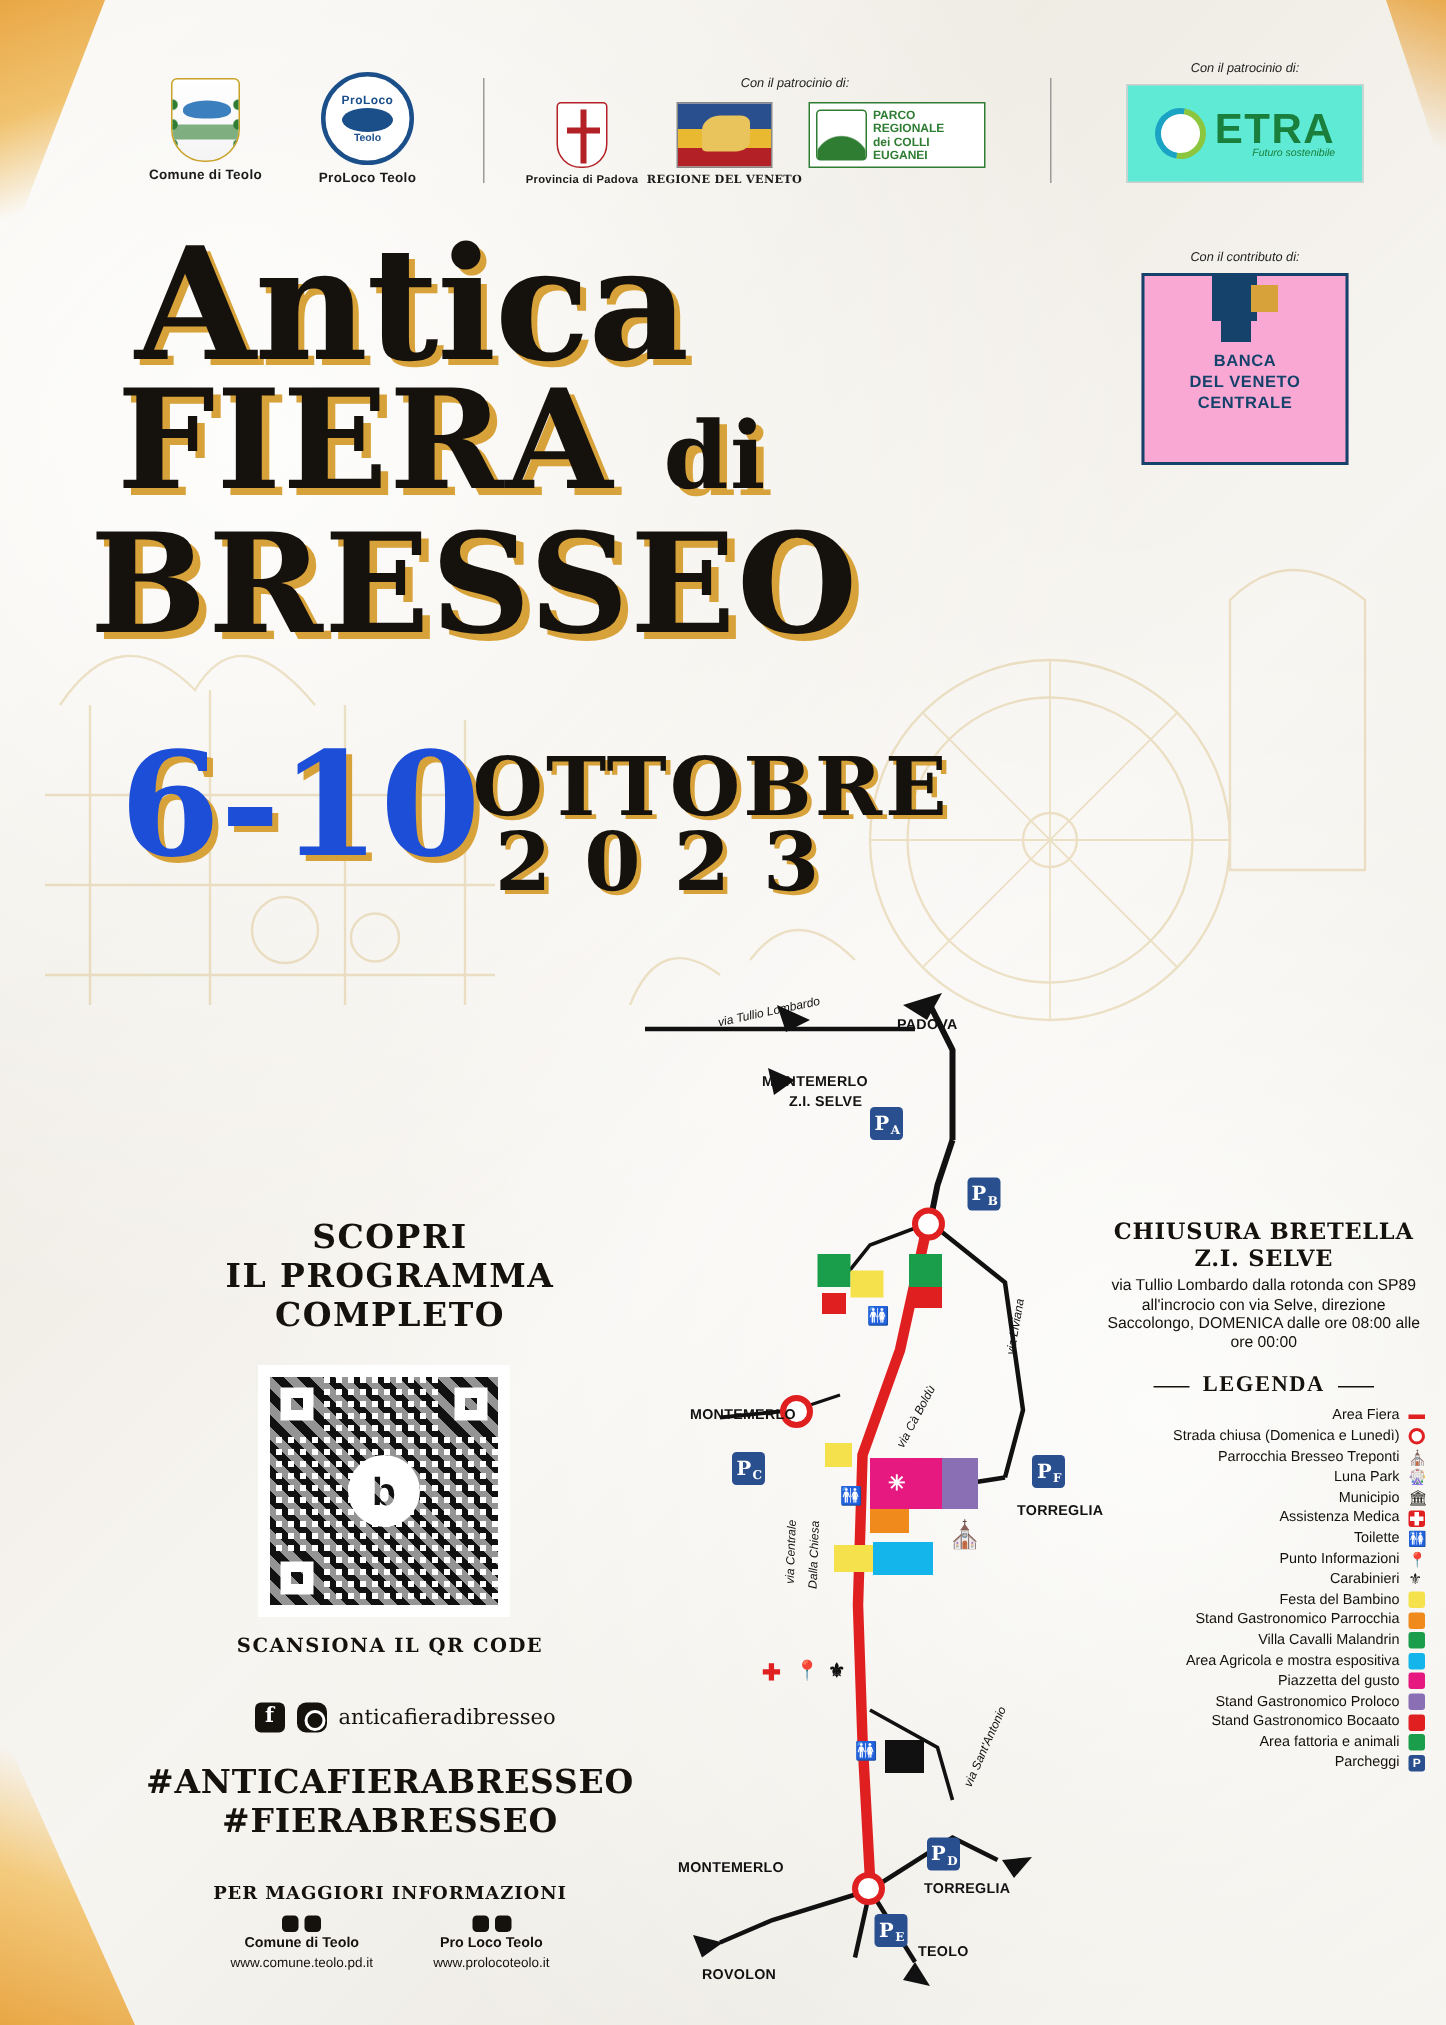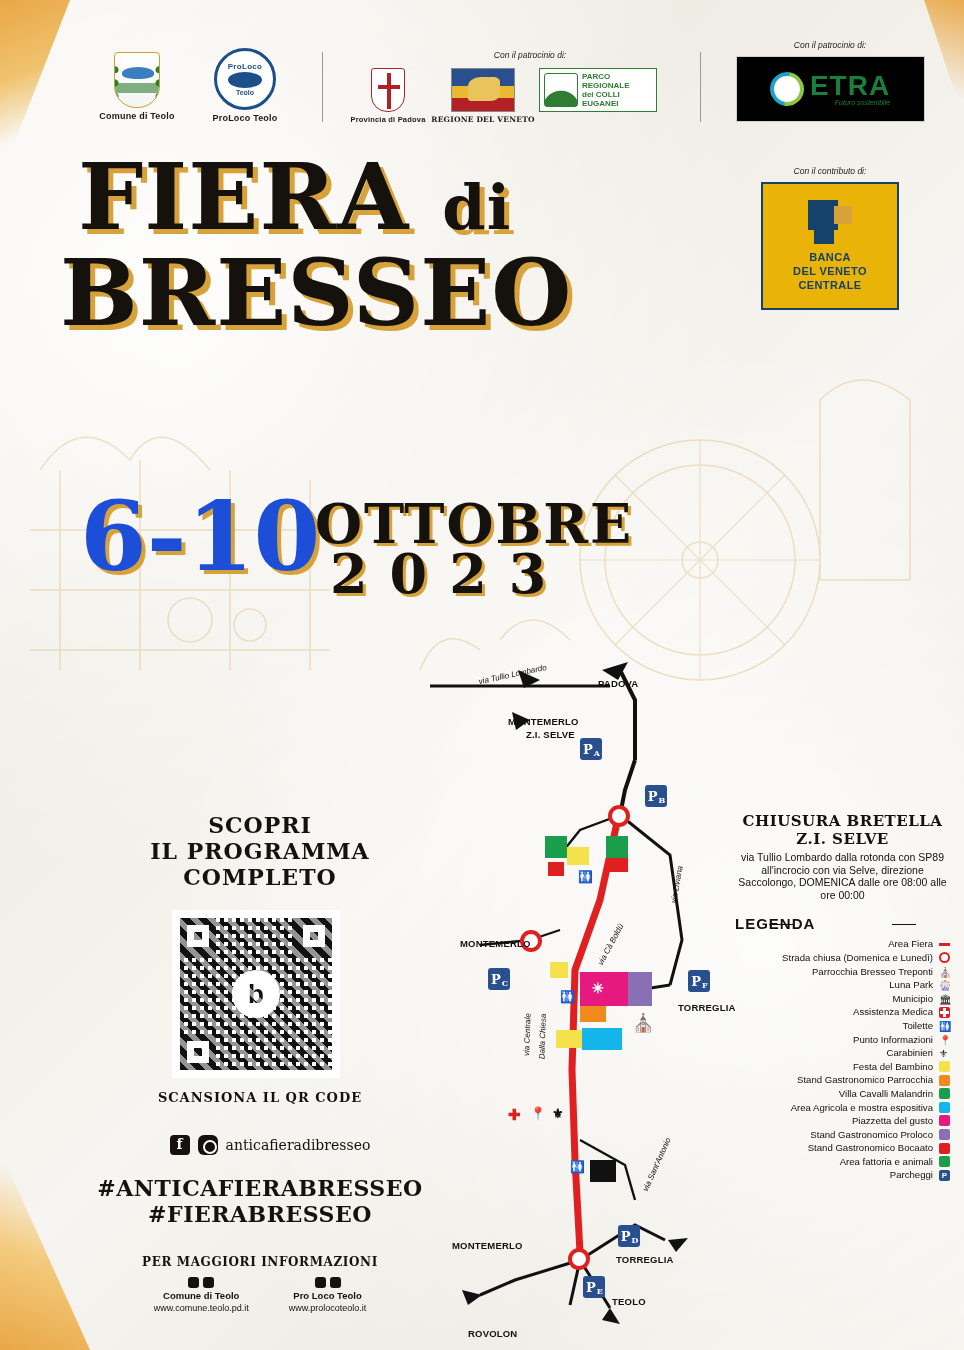--- a/index.html
+++ b/index.html
@@ -98,35 +98,35 @@
     width:118px;height:44px;margin:0 auto;border:1px solid #2e7d32;background:#fff;
     display:flex;align-items:center;gap:4px;padding:2px 4px;
   }
   .parco .hill {
     width:34px;height:34px;border:1px solid #2e7d32;border-radius:3px;
     background: radial-gradient(circle at 50% 110%, #2e7d32 0 18px, #fff 19px);
   }
   .parco .ptxt { font-size:8px;line-height:9px;color:#2e7d32;font-weight:bold;text-align:left;}
 
   .etra-box {
-    width:189px;height:66px;border:1px solid #cfcfcf;background:#000000;margin:0 auto;
+    width:158px;height:66px;border:1px solid #cfcfcf;background:#5eead4;margin:0 auto;
     display:flex;align-items:center;justify-content:center;gap:6px;
   }
   .etra-c {
     width:34px;height:34px;border-radius:50%;
     background:#fff;border:4px solid #1aa3c4;
     border-right-color:#8cc63e; border-bottom-color:#8cc63e;
     transform:rotate(-35deg);
   }
   .etra-word { font-size:28px;font-weight:bold;color:#1a7f3c;letter-spacing:1px;line-height:26px;}
   .etra-sub { font-size:7px;color:#1a7f3c;font-style:italic;text-align:right;}
 
   .banca-box {
-    width:138px;height:128px;border:2px solid #15426b;background:#eab308;margin:0 auto;
-    display:flex;flex-direction:column;align-items:center;justify-content:center;gap:6px;
+    width:138px;height:128px;border:2px solid #15426b;background:#f9a8d4;margin:0 auto;
+    display:flex;flex-direction:column;align-items:center;gap:6px;
   }
   .banca-mark { width:44px;height:44px;position:relative;}
   .banca-mark .sq1{position:absolute;left:0;top:0;width:30px;height:30px;background:#15426b;}
   .banca-mark .sq2{position:absolute;right:0;top:6px;width:18px;height:18px;background:#d8a23a;}
   .banca-mark .sq3{position:absolute;left:6px;bottom:0;width:20px;height:14px;background:#15426b;}
   .banca-txt { font-size:11px;font-weight:bold;color:#15426b;text-align:center;line-height:14px;letter-spacing:.4px;}
 
   
   .title-wrap { position:absolute; left:60px; top:155px; width:650px; }
   .t-antica {
@@ -228,21 +228,21 @@
   .map { position:absolute; left:420px; top:640px; width:320px; height:700px; }
 
   
   .rightcol { position:absolute; left:735px; top:800px; width:215px; color:#15110c; }
   .rc-head {
     font-family:"DejaVu Serif",serif;font-weight:bold;font-size:15px;text-align:center;letter-spacing:.5px;line-height:18px;
   }
   .rc-body { font-size:10.5px;line-height:12.6px;text-align:center;margin-top:3px;}
   .rc-gap { height:12px; }
   .legend-title {
-    font-family:Liberation Sans, sans-serif;font-weight:bold;font-size:15px;text-align:left;letter-spacing:1px;margin-top:14px;
+    font-family:Liberation Serif, serif;font-weight:bold;font-size:15px;text-align:center;letter-spacing:1px;margin-top:14px;
     position:relative;
   }
   .legend-title::before, .legend-title::after{
     content:"";position:absolute;top:9px;width:24px;height:1px;background:#15110c;
   }
   .legend-title::before{left:34px;} .legend-title::after{right:34px;}
   .legend-list { margin-top:5px; }
   .legend-row {
     display:flex;align-items:center;justify-content:flex-end;gap:6px;
     font-size:9.6px;line-height:13.6px;height:13.6px;
@@ -381,20 +381,21 @@
     </div>
     <div class="banca-txt">
       <div>BANCA</div>
       <div>DEL VENETO</div>
       <div>CENTRALE</div>
     </div>
   </div>
 </div>
 
 <div class="title-wrap">
+  <div class="t-antica">Antica</div>
   <div class="t-fiera">
     <span>FIERA</span>
     <span class="di">di</span>
   </div>
   <div class="t-bresseo">BRESSEO</div>
 </div>
 
 <div class="dates">
   <div class="d-num">6-10</div>
   <div class="d-mon">OTTOBRE</div>
@@ -515,21 +516,21 @@
   <div class="maplabel" style="left:132px;top:466px;font-size:13px;">⚜</div>
   <div class="bldg" style="left:170px;top:520px;width:26px;height:22px;"></div>
 
   <div class="maplabel" style="left:178px;top:38px;">PADOVA</div>
   <div class="maplabel" style="left:88px;top:76px;">MONTEMERLO</div>
   <div class="maplabel" style="left:106px;top:89px;">Z.I. SELVE</div>
   <div class="maplabel" style="left:40px;top:298px;">MONTEMERLO</div>
   <div class="maplabel" style="left:258px;top:362px;">TORREGLIA</div>
   <div class="maplabel" style="left:32px;top:600px;">MONTEMERLO</div>
   <div class="maplabel" style="left:196px;top:614px;">TORREGLIA</div>
-  <div class="maplabel" style="left:48px;top:688px;">ROVOLON</div>
+  <div class="maplabel" style="left:48px;top:671px;">ROVOLON</div>
   <div class="maplabel" style="left:192px;top:656px;">TEOLO</div>
 
   <div class="streetlabel" style="left:58px;top:30px;transform:rotate(-12deg);">via Tullio Lombardo</div>
   <div class="streetlabel" style="left:238px;top:240px;transform:rotate(-80deg);">via Liviana</div>
   <div class="streetlabel" style="left:168px;top:300px;transform:rotate(-62deg);">via Cà Boldù</div>
   <div class="streetlabel" style="left:86px;top:390px;transform:rotate(-88deg);">via Centrale</div>
   <div class="streetlabel" style="left:100px;top:392px;transform:rotate(-88deg);">Dalla Chiesa</div>
   <div class="streetlabel" style="left:208px;top:520px;transform:rotate(-66deg);">via Sant'Antonio</div>
 </div>
 

